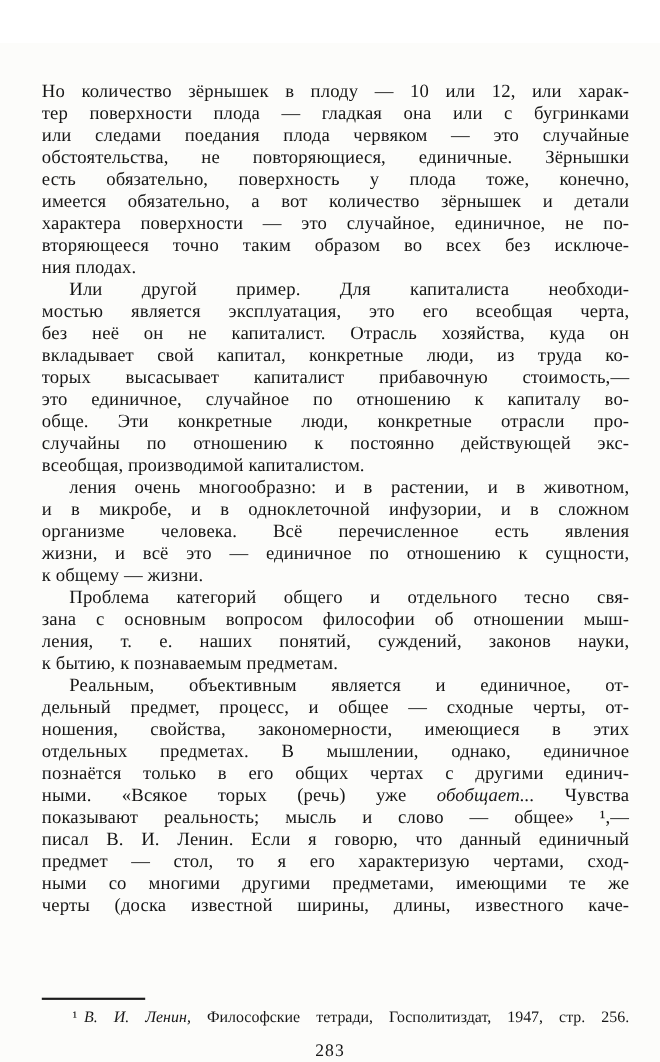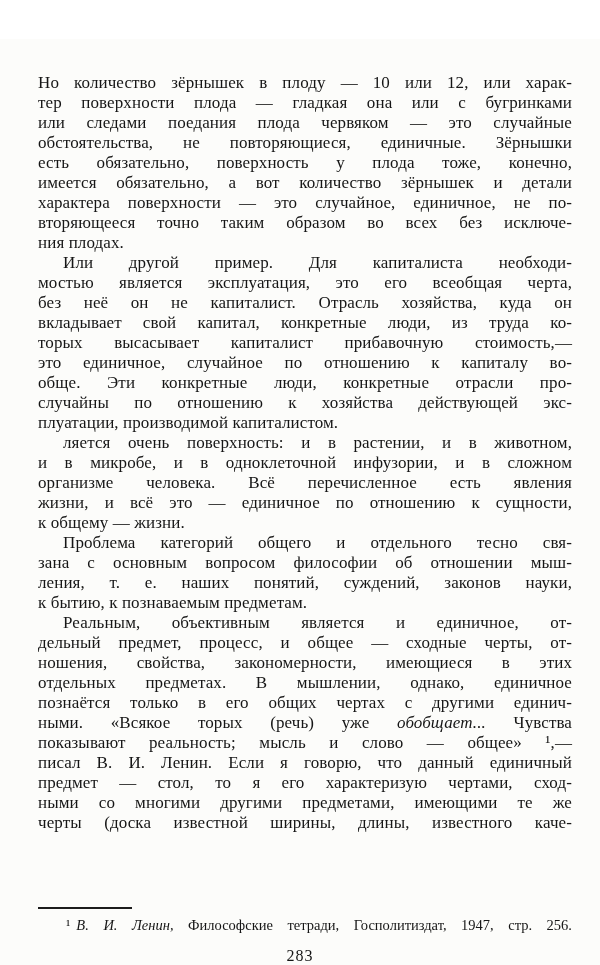--- a/index.html
+++ b/index.html
@@ -90,25 +90,25 @@
         <div class="line">ния плодах.</div>
       </div>
     <div class="paragraph indent">
         <div class="line jl">Или другой пример. Для капиталиста необходи-</div>
         <div class="line jl">мостью является эксплуатация, это его всеобщая черта,</div>
         <div class="line jl">без неё он не капиталист. Отрасль хозяйства, куда он</div>
         <div class="line jl">вкладывает свой капитал, конкретные люди, из труда ко-</div>
         <div class="line jl">торых высасывает капиталист прибавочную стоимость,—</div>
         <div class="line jl">это единичное, случайное по отношению к капиталу во-</div>
         <div class="line jl">обще. Эти конкретные люди, конкретные отрасли про-</div>
-        <div class="line jl">случайны по отношению к хозяйства действующей экс-</div>
-        <div class="line">плуатации, производимой капиталистом.</div>
+        <div class="line jl">случайны по отношению к постоянно действующей экс-</div>
+        <div class="line">всеобщая, производимой капиталистом.</div>
       </div>
     <div class="paragraph indent">
-        <div class="line jl">ляется очень поверхность: и в растении, и в животном,</div>
+        <div class="line jl">ления очень многообразно: и в растении, и в животном,</div>
         <div class="line jl">и в микробе, и в одноклеточной инфузории, и в сложном</div>
         <div class="line jl">организме человека. Всё перечисленное есть явления</div>
         <div class="line jl">жизни, и всё это — единичное по отношению к сущности,</div>
         <div class="line">к общему — жизни.</div>
       </div>
     <div class="paragraph indent">
         <div class="line jl">Проблема категорий общего и отдельного тесно свя-</div>
         <div class="line jl">зана с основным вопросом философии об отношении мыш-</div>
         <div class="line jl">ления, т. е. наших понятий, суждений, законов науки,</div>
         <div class="line">к бытию, к познаваемым предметам.</div>

